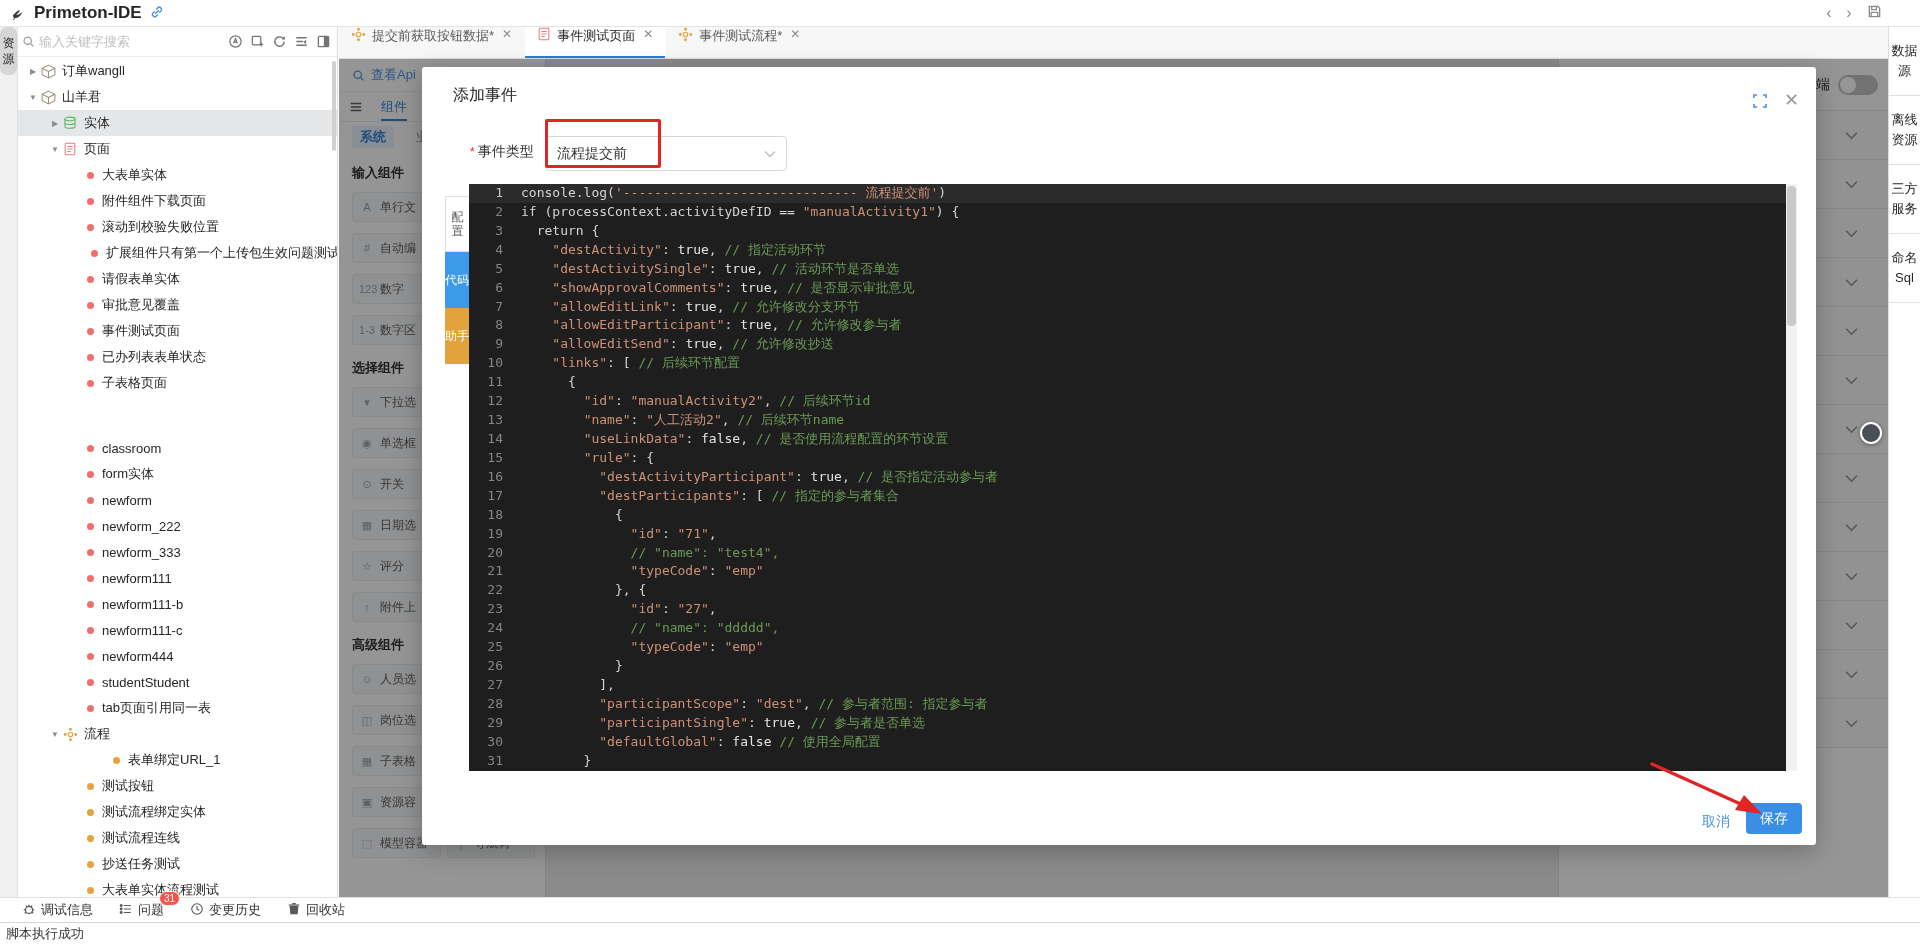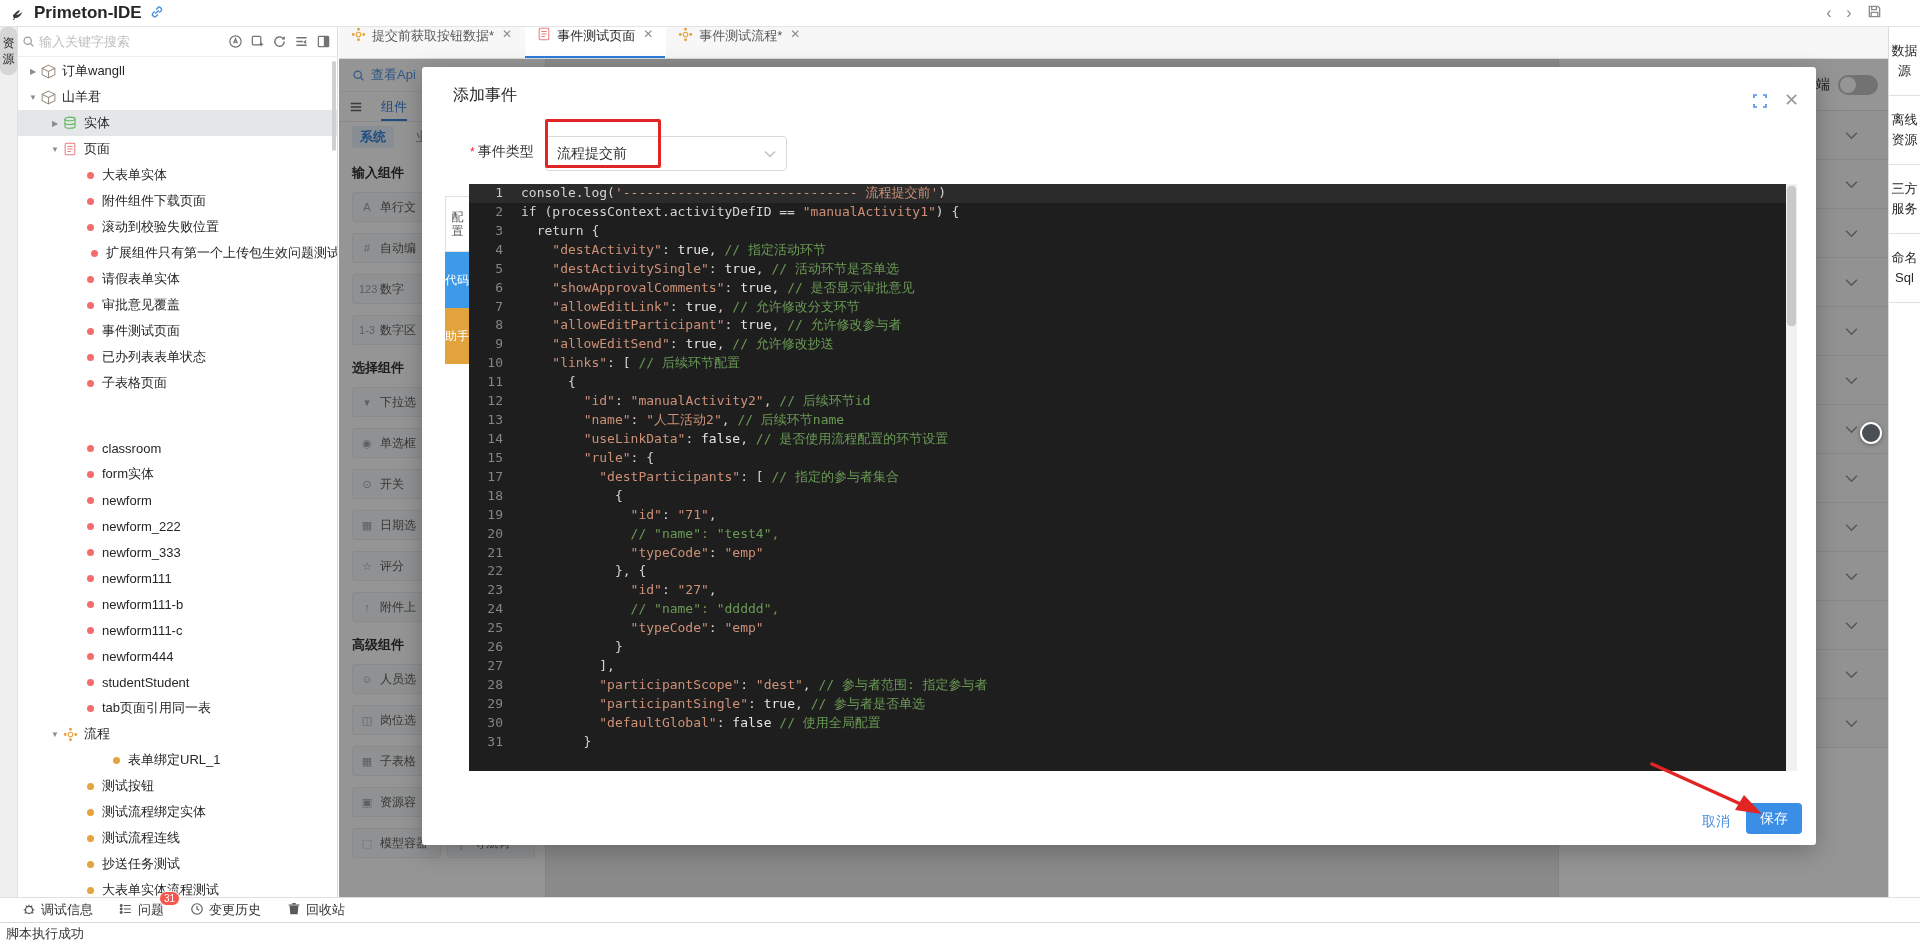--- a/index.html
+++ b/index.html
@@ -677,20 +677,21 @@
           <div class="cl-row"><span class="ln">6</span><span class="cd"><span class="tk-p">    </span><span class="tk-s">"showApprovalComments"</span><span class="tk-p">: </span><span class="tk-b">true</span><span class="tk-p">, </span><span class="tk-c">// 是否显示审批意见</span></span></div>
           <div class="cl-row"><span class="ln">7</span><span class="cd"><span class="tk-p">    </span><span class="tk-s">"allowEditLink"</span><span class="tk-p">: </span><span class="tk-b">true</span><span class="tk-p">, </span><span class="tk-c">// 允许修改分支环节</span></span></div>
           <div class="cl-row"><span class="ln">8</span><span class="cd"><span class="tk-p">    </span><span class="tk-s">"allowEditParticipant"</span><span class="tk-p">: </span><span class="tk-b">true</span><span class="tk-p">, </span><span class="tk-c">// 允许修改参与者</span></span></div>
           <div class="cl-row"><span class="ln">9</span><span class="cd"><span class="tk-p">    </span><span class="tk-s">"allowEditSend"</span><span class="tk-p">: </span><span class="tk-b">true</span><span class="tk-p">, </span><span class="tk-c">// 允许修改抄送</span></span></div>
           <div class="cl-row"><span class="ln">10</span><span class="cd"><span class="tk-p">    </span><span class="tk-s">"links"</span><span class="tk-p">: [ </span><span class="tk-c">// 后续环节配置</span></span></div>
           <div class="cl-row"><span class="ln">11</span><span class="cd"><span class="tk-p">      {</span></span></div>
           <div class="cl-row"><span class="ln">12</span><span class="cd"><span class="tk-p">        </span><span class="tk-s">"id"</span><span class="tk-p">: </span><span class="tk-s">"manualActivity2"</span><span class="tk-p">, </span><span class="tk-c">// 后续环节id</span></span></div>
           <div class="cl-row"><span class="ln">13</span><span class="cd"><span class="tk-p">        </span><span class="tk-s">"name"</span><span class="tk-p">: </span><span class="tk-s">"人工活动2"</span><span class="tk-p">, </span><span class="tk-c">// 后续环节name</span></span></div>
           <div class="cl-row"><span class="ln">14</span><span class="cd"><span class="tk-p">        </span><span class="tk-s">"useLinkData"</span><span class="tk-p">: </span><span class="tk-b">false</span><span class="tk-p">, </span><span class="tk-c">// 是否使用流程配置的环节设置</span></span></div>
           <div class="cl-row"><span class="ln">15</span><span class="cd"><span class="tk-p">        </span><span class="tk-s">"rule"</span><span class="tk-p">: {</span></span></div>
+          <div class="cl-row"><span class="ln">16</span><span class="cd"><span class="tk-p">          </span><span class="tk-s">"destActivityParticipant"</span><span class="tk-p">: </span><span class="tk-b">true</span><span class="tk-p">, </span><span class="tk-c">// 是否指定活动参与者</span></span></div>
           <div class="cl-row"><span class="ln">17</span><span class="cd"><span class="tk-p">          </span><span class="tk-s">"destParticipants"</span><span class="tk-p">: [ </span><span class="tk-c">// 指定的参与者集合</span></span></div>
           <div class="cl-row"><span class="ln">18</span><span class="cd"><span class="tk-p">            {</span></span></div>
           <div class="cl-row"><span class="ln">19</span><span class="cd"><span class="tk-p">              </span><span class="tk-s">"id"</span><span class="tk-p">: </span><span class="tk-s">"71"</span><span class="tk-p">,</span></span></div>
           <div class="cl-row"><span class="ln">20</span><span class="cd"><span class="tk-p">              </span><span class="tk-c">// "name": "test4",</span></span></div>
           <div class="cl-row"><span class="ln">21</span><span class="cd"><span class="tk-p">              </span><span class="tk-s">"typeCode"</span><span class="tk-p">: </span><span class="tk-s">"emp"</span></span></div>
           <div class="cl-row"><span class="ln">22</span><span class="cd"><span class="tk-p">            }, {</span></span></div>
           <div class="cl-row"><span class="ln">23</span><span class="cd"><span class="tk-p">              </span><span class="tk-s">"id"</span><span class="tk-p">: </span><span class="tk-s">"27"</span><span class="tk-p">,</span></span></div>
           <div class="cl-row"><span class="ln">24</span><span class="cd"><span class="tk-p">              </span><span class="tk-c">// "name": "ddddd",</span></span></div>
           <div class="cl-row"><span class="ln">25</span><span class="cd"><span class="tk-p">              </span><span class="tk-s">"typeCode"</span><span class="tk-p">: </span><span class="tk-s">"emp"</span></span></div>
           <div class="cl-row"><span class="ln">26</span><span class="cd"><span class="tk-p">            }</span></span></div>

